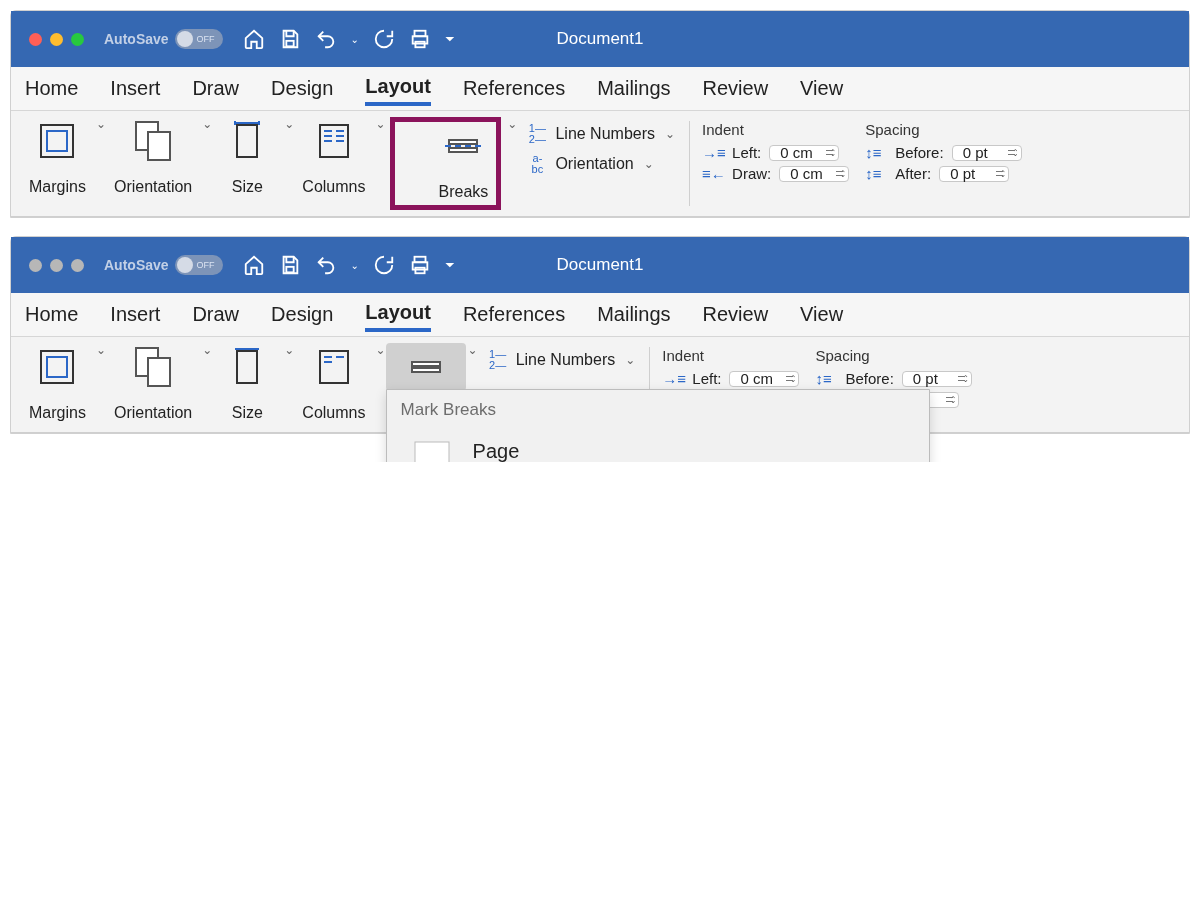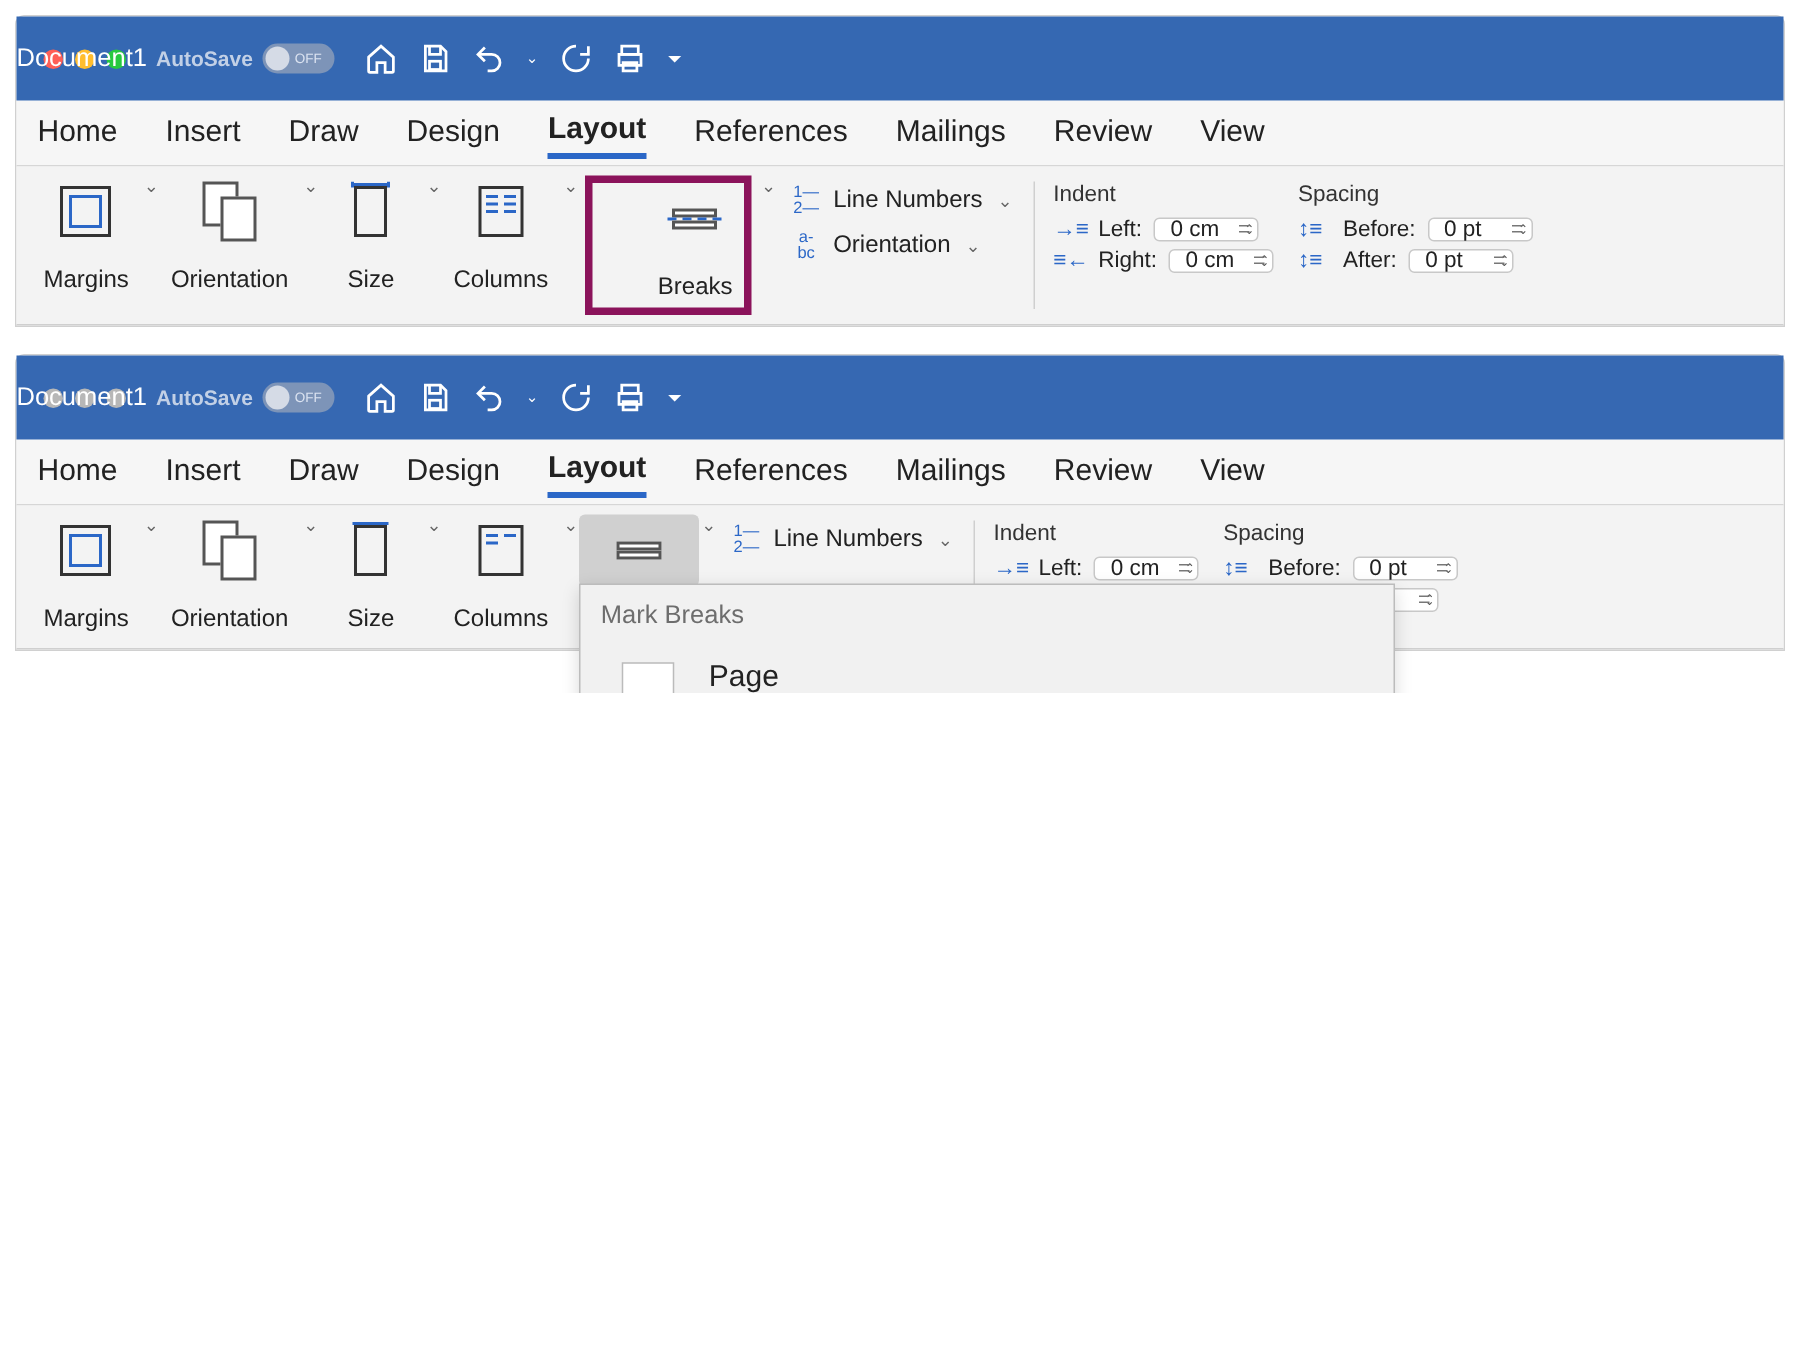--- a/index.html
+++ b/index.html
@@ -26,21 +26,21 @@
   .traffic span { width:13px; height:13px; border-radius:50%; display:inline-block;}
   .traffic .r{background:#ff5f56;}
   .traffic .y{background:#ffbd2e;}
   .traffic .g{background:#27c93f;}
   .dim .traffic .r, .dim .traffic .y, .dim .traffic .g { background:#b7b7b7;}
   .autosave-lbl{color:#c2d0e6; font-weight:600; font-size:14px; margin-right:6px;}
   .toggle{width:48px; height:20px; background:#7d94b8; border-radius:10px; position:relative; display:flex; align-items:center; font-size:9px; color:#dbe3f1; justify-content:flex-end; padding-right:8px;}
   .toggle::before{content:""; width:16px; height:16px; background:#d5dbe6; border-radius:50%; position:absolute; left:2px; top:2px;}
   .qat{display:flex; gap:14px; margin-left:20px; align-items:center; color:#fff;}
   .qat svg, .qat .ic{width:22px; height:22px;}
-  .doc-title{position:absolute; left:0; right:0; text-align:left; font-size:17px; color:#fff; pointer-events:none;}
+  .doc-title{position:absolute; left:0; right:0; text-align:center; font-size:17px; color:#fff; pointer-events:none;}
   .tabs{background:#f6f6f6; border-bottom:1px solid #d6d6d6; padding:0 14px; display:flex; gap:32px; height:44px; align-items:center; font-size:20px;}
   .tab{cursor:pointer;}
   .tab.active{font-weight:700; border-bottom:4px solid #2b67c7; padding-bottom:4px; margin-bottom:-4px;}
   .ribbon{background:#f3f3f3; border-bottom:1px solid #cfcfcf; display:flex; padding:6px 10px 6px 10px;}
   .big{display:flex; flex-direction:column; align-items:center; gap:17px; padding:4px 8px; font-size:16px; min-width:70px;}
   .big .ic{height:40px; width:40px; display:flex; align-items:center; justify-content:center;}
   .chev{font-size:12px; color:#666; margin-left:2px;}
   .vdiv{width:1px; background:#cfcfcf; margin:4px 4px;}
   .stack{display:flex; flex-direction:column; gap:8px; padding:6px 10px; font-size:16px;}
   .stack-row{display:flex; align-items:center; gap:8px;}
@@ -208,21 +208,21 @@
           <span class="sic">→≡</span>
           <span>Left:</span>
         <div class="spin">
             <span>0 cm</span>
             <span class="ar au">⌃</span>
             <span class="ar ad">⌄</span>
           </div>
         </div>
       <div class="ig-row">
           <span class="sic">≡←</span>
-          <span>Right:</span>
+          <span>Draw:</span>
         <div class="spin">
             <span>0 cm</span>
             <span class="ar au">⌃</span>
             <span class="ar ad">⌄</span>
           </div>
         </div>
     </div>
 
     <div class="indent-group">
       <div class="ig-title">Spacing</div>

